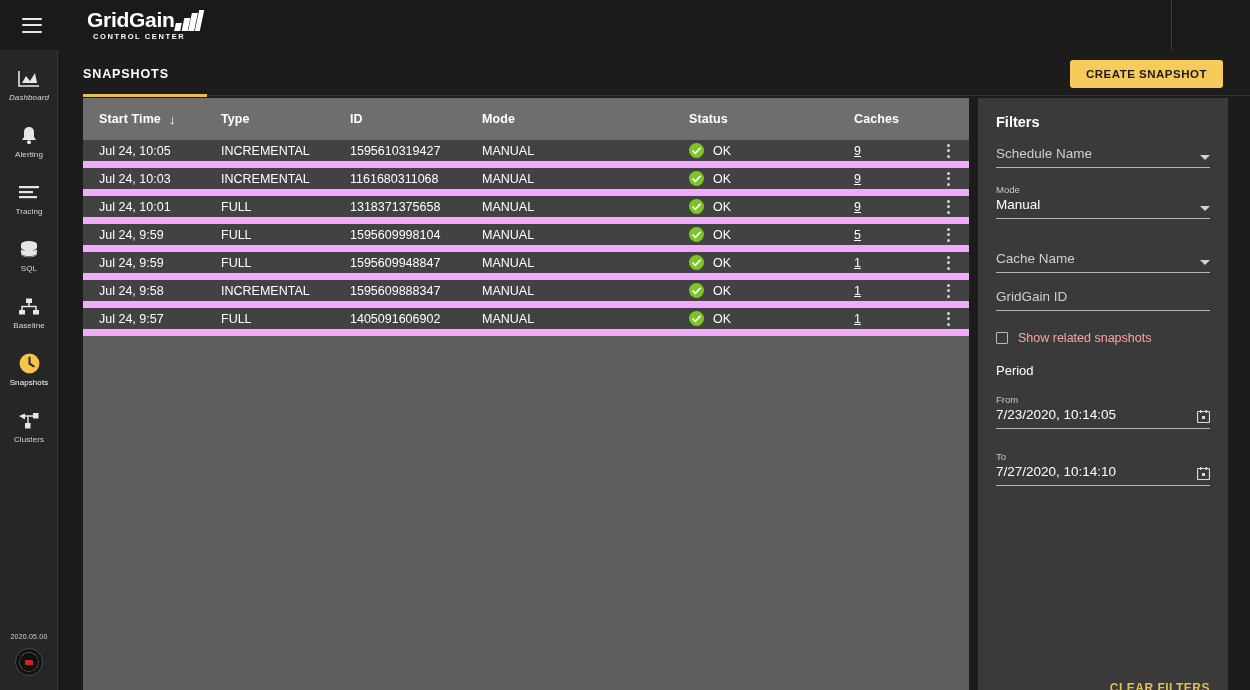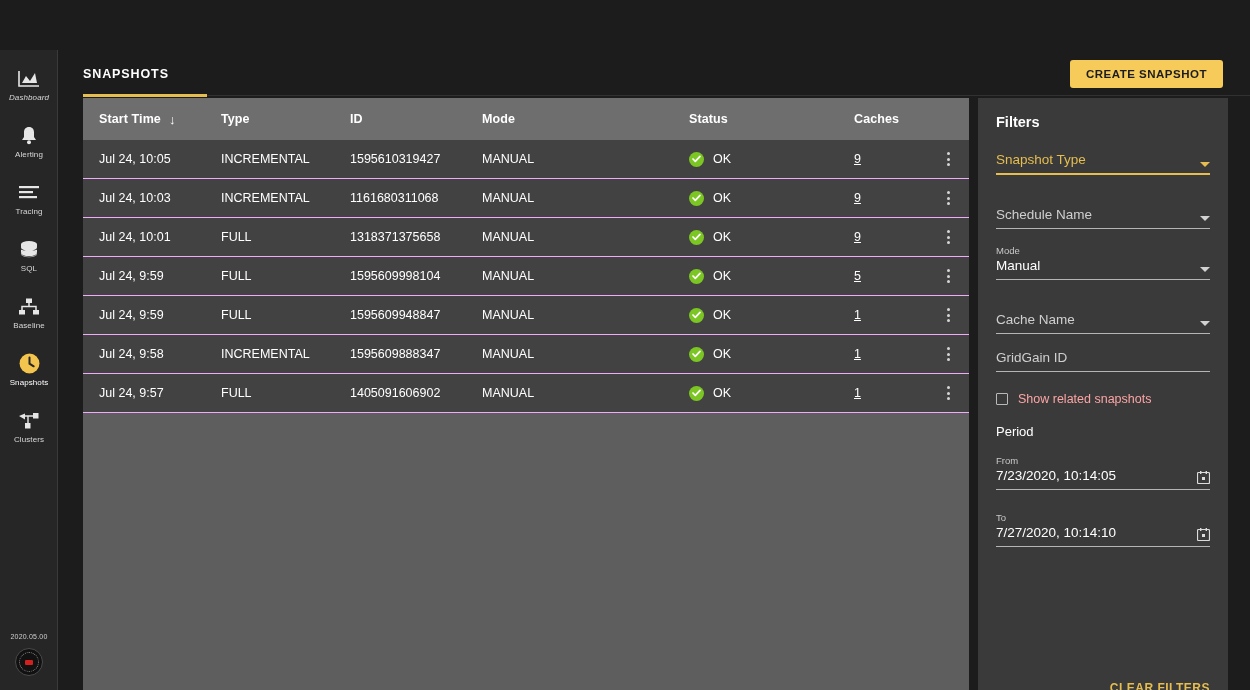--- a/index.html
+++ b/index.html
@@ -117,22 +117,22 @@
   .thead {
     display: flex; align-items: center; height: 42px;
     background: #6e6e6e;
   }
   .thead .th {
     color: #ffffff; font-size: 12.5px; font-weight: bold; letter-spacing: 0.1px;
     display: flex; align-items: center;
   }
   .tbody { background: #5e5e5e; }
   .trow {
-    display: flex; align-items: center; height: 39px;
-    background: #424242; border-bottom: 1px solid #f0abfc;
+    display: flex; align-items: center; height: 28px;
+    background: #424242; border-bottom: 7px solid #f0abfc;
     color: #ffffff; font-size: 12.5px;
   }
   .td { display: flex; align-items: center; }
   .c-start { width: 138px; padding-left: 16px; }
   .c-type  { width: 129px; }
   .c-id    { width: 132px; }
   .c-mode  { width: 207px; }
   .c-status{ width: 165px; }
   .c-caches{ width: 73px; }
   .c-menu  { width: 42px; justify-content: center; }
@@ -152,21 +152,21 @@
     align-items: center; justify-content: center; gap: 2.5px; cursor: pointer;
   }
   .kebab i { width: 3px; height: 3px; border-radius: 50%; background: #d6d6d6; display: block; }
 
   
   .filters {
     position: absolute; left: 920px; top: 48px; width: 250px; height: 592px;
     background: #3a3a3a; padding: 16px 18px 0 18px;
   }
   .filters-title {
-    color: #ffffff; font-size: 14.5px; font-weight: bold; margin-bottom: 22px;
+    color: #ffffff; font-size: 14.5px; font-weight: bold; 
   }
   .field { position: relative; margin-bottom: 16px; }
   .field-line { height: 1px; background: #b5b5b5; width: 100%; }
   .field-line.accent { height: 2px; background: #e6bd4f; }
   .field-label-float {
     font-size: 9.5px; color: #c9c9c9; margin-bottom: 2px; display: block;
   }
   .field-value {
     font-size: 13.5px; color: #ffffff; padding-bottom: 6px; display: block;
   }
@@ -196,20 +196,40 @@
     color: #e6bd4f; font-size: 12px; font-weight: bold; letter-spacing: 0.5px;
     background: none; border: none; cursor: pointer;
     font-family: "Liberation Sans", sans-serif;
   }
 </style>
 </head>
 <body>
 
 <div class="app">
 
+  <div class="topbar">
+    <div class="hamburger">
+      <span></span>
+        <span></span>
+        <span></span>
+    </div>
+    <div class="brand">
+      <div class="brand-row">
+        <div class="brand-name">GridGain</div>
+        <div class="brand-mark">
+          <i></i>
+            <i></i>
+            <i></i>
+            <i></i>
+        </div>
+      </div>
+      <div class="brand-sub">CONTROL CENTER</div>
+    </div>
+    <div class="topbar-divider"></div>
+  </div>
 
   <div class="sidebar">
 
     <div class="nav-item" style="margin-top:10px;font-style:italic;">
       <span class="nav-icon">
         <svg width="22" height="17" viewBox="0 0 22 17">
           <path d="M1 1 v15 h20" stroke="#e6e6e6" stroke-width="1.6" fill="none"></path>
           <path d="M4 13 L8 6 L12 11 L17 3 L19 13 Z" fill="#e6e6e6"></path>
         </svg>
       </span>
@@ -487,25 +507,20 @@
                 <i></i>
               </span>
             </div>
           </div>
         </div>
     </div>
 
     <div class="filters">
       <div class="filters-title">Filters</div>
 
-      <div class="field">
-        <span class="field-value accent">Snapshot Type</span>
-        <span class="caret accent"></span>
-        <div class="field-line accent"></div>
-      </div>
 
       <div class="gap"></div>
 
       <div class="field">
         <span class="field-value placeholder">Schedule Name</span>
         <span class="caret"></span>
         <div class="field-line"></div>
       </div>
 
       <div class="field">

